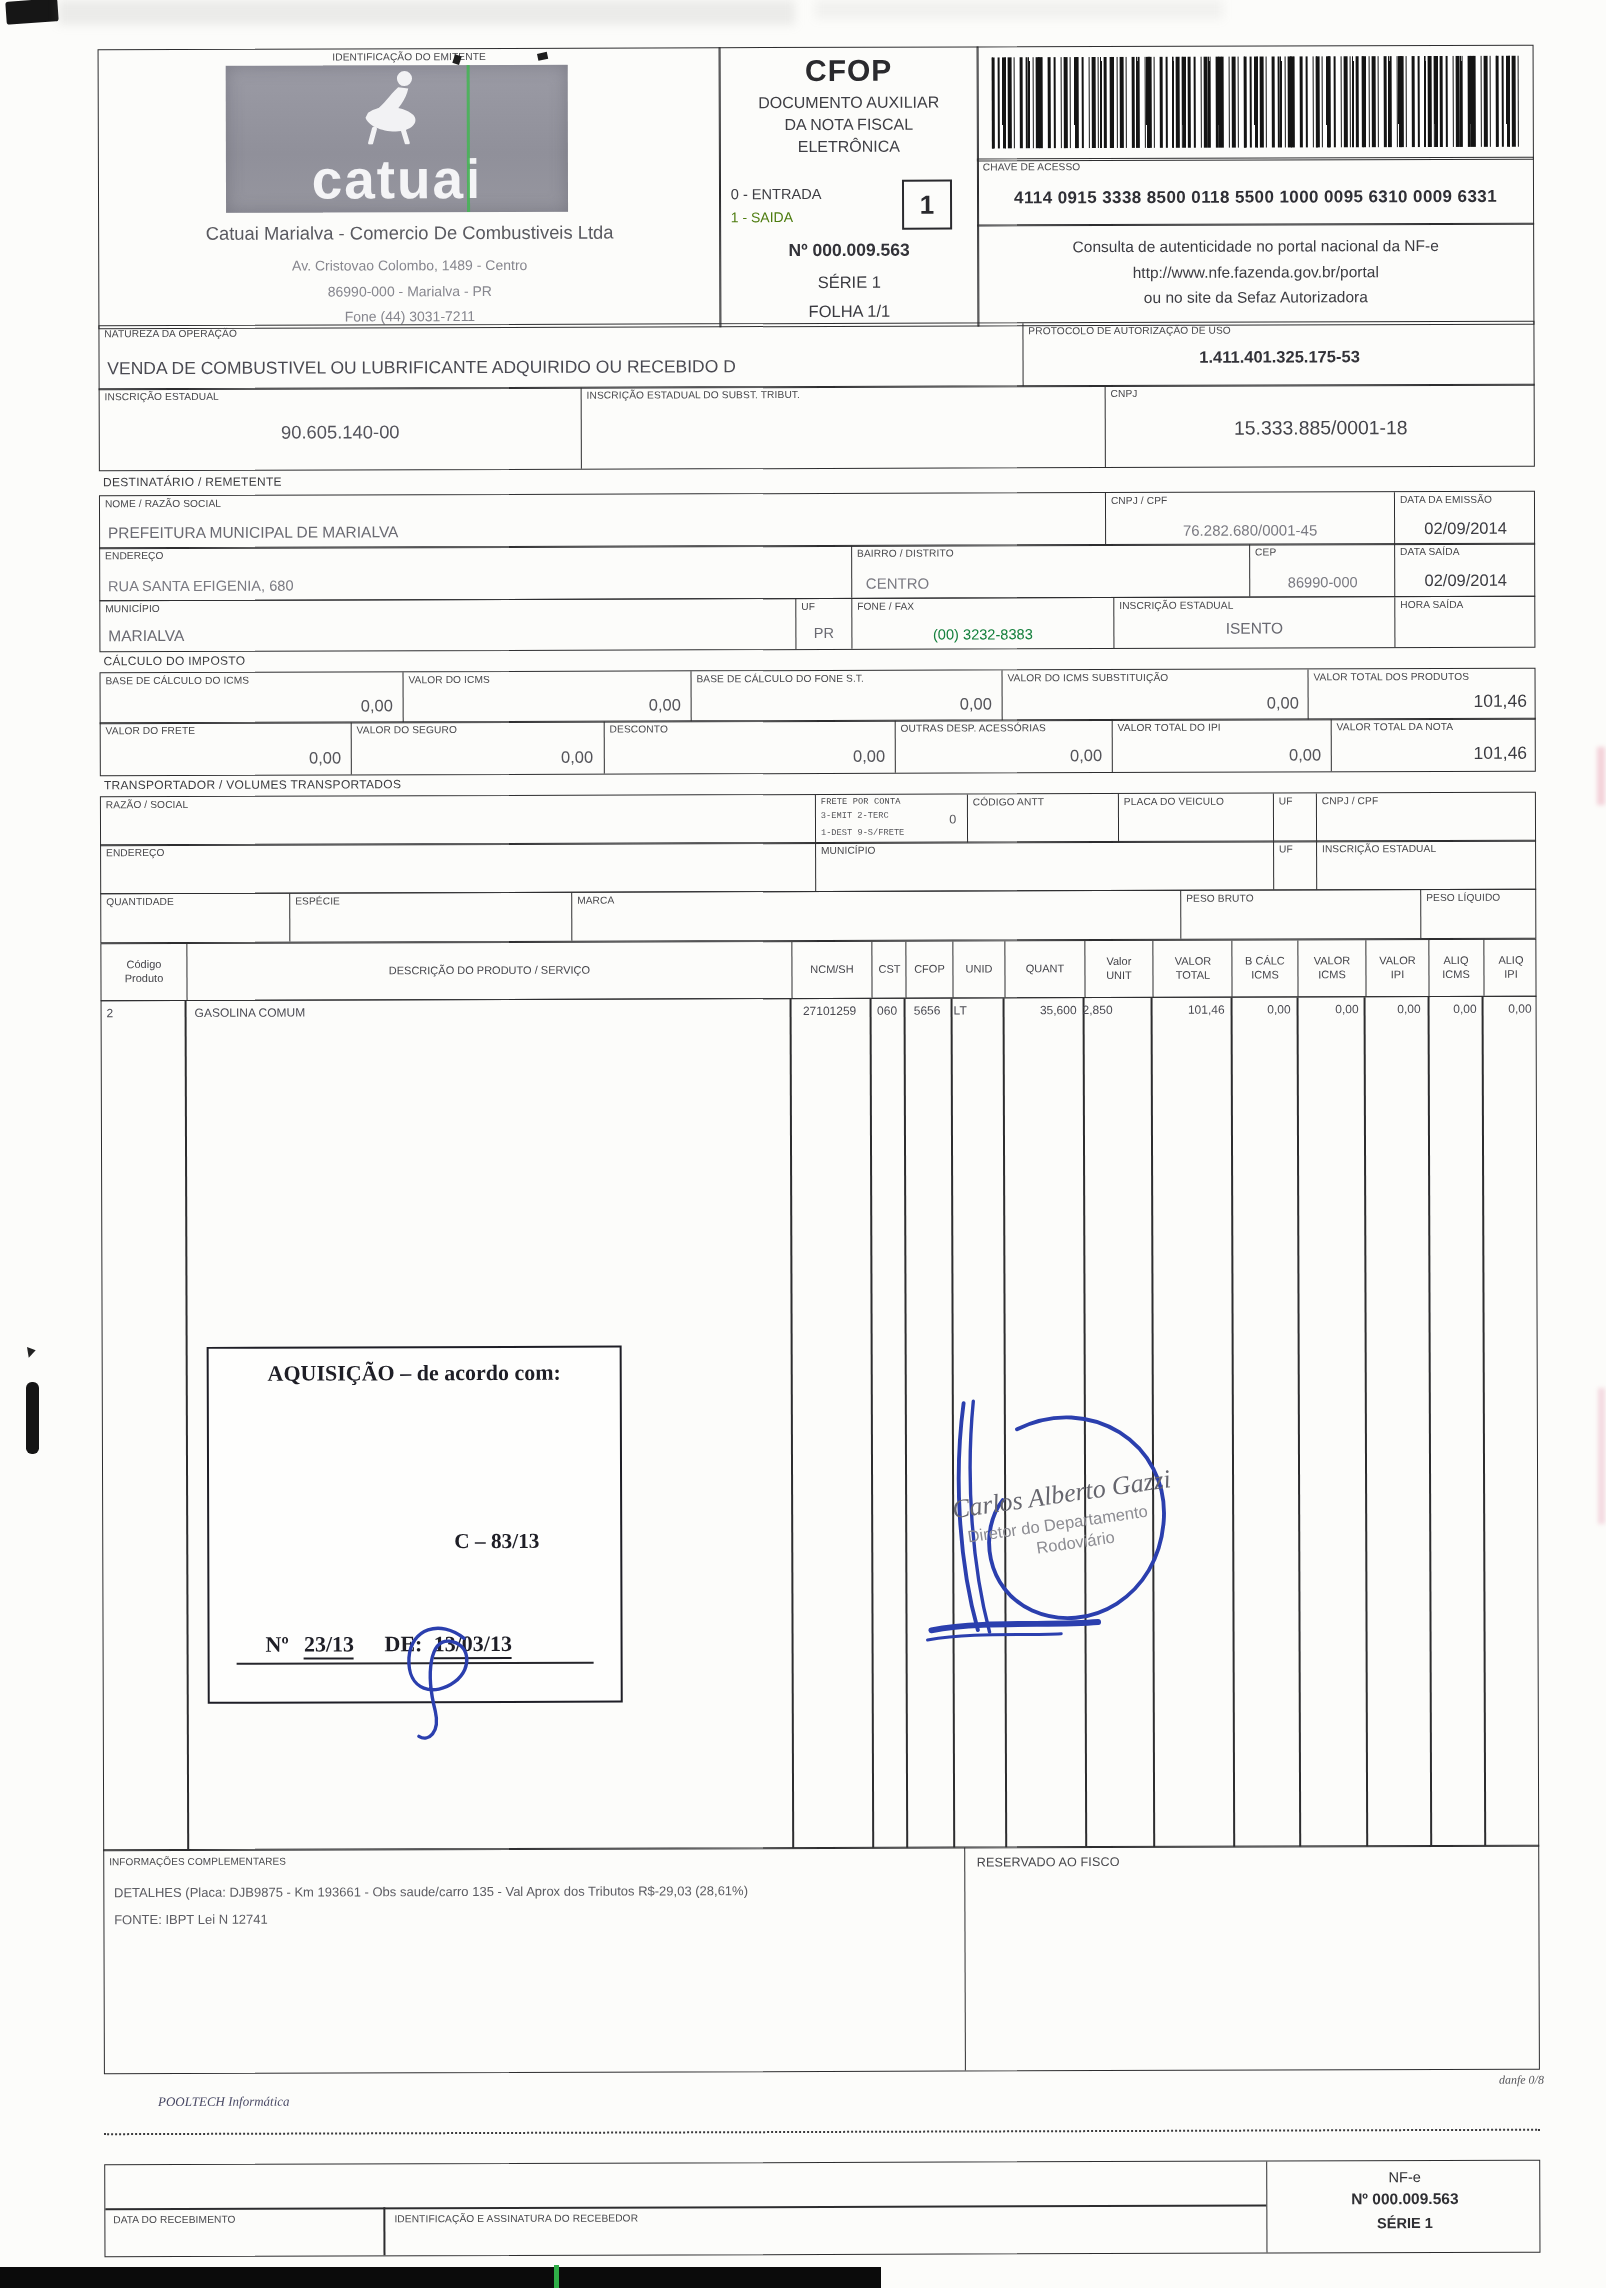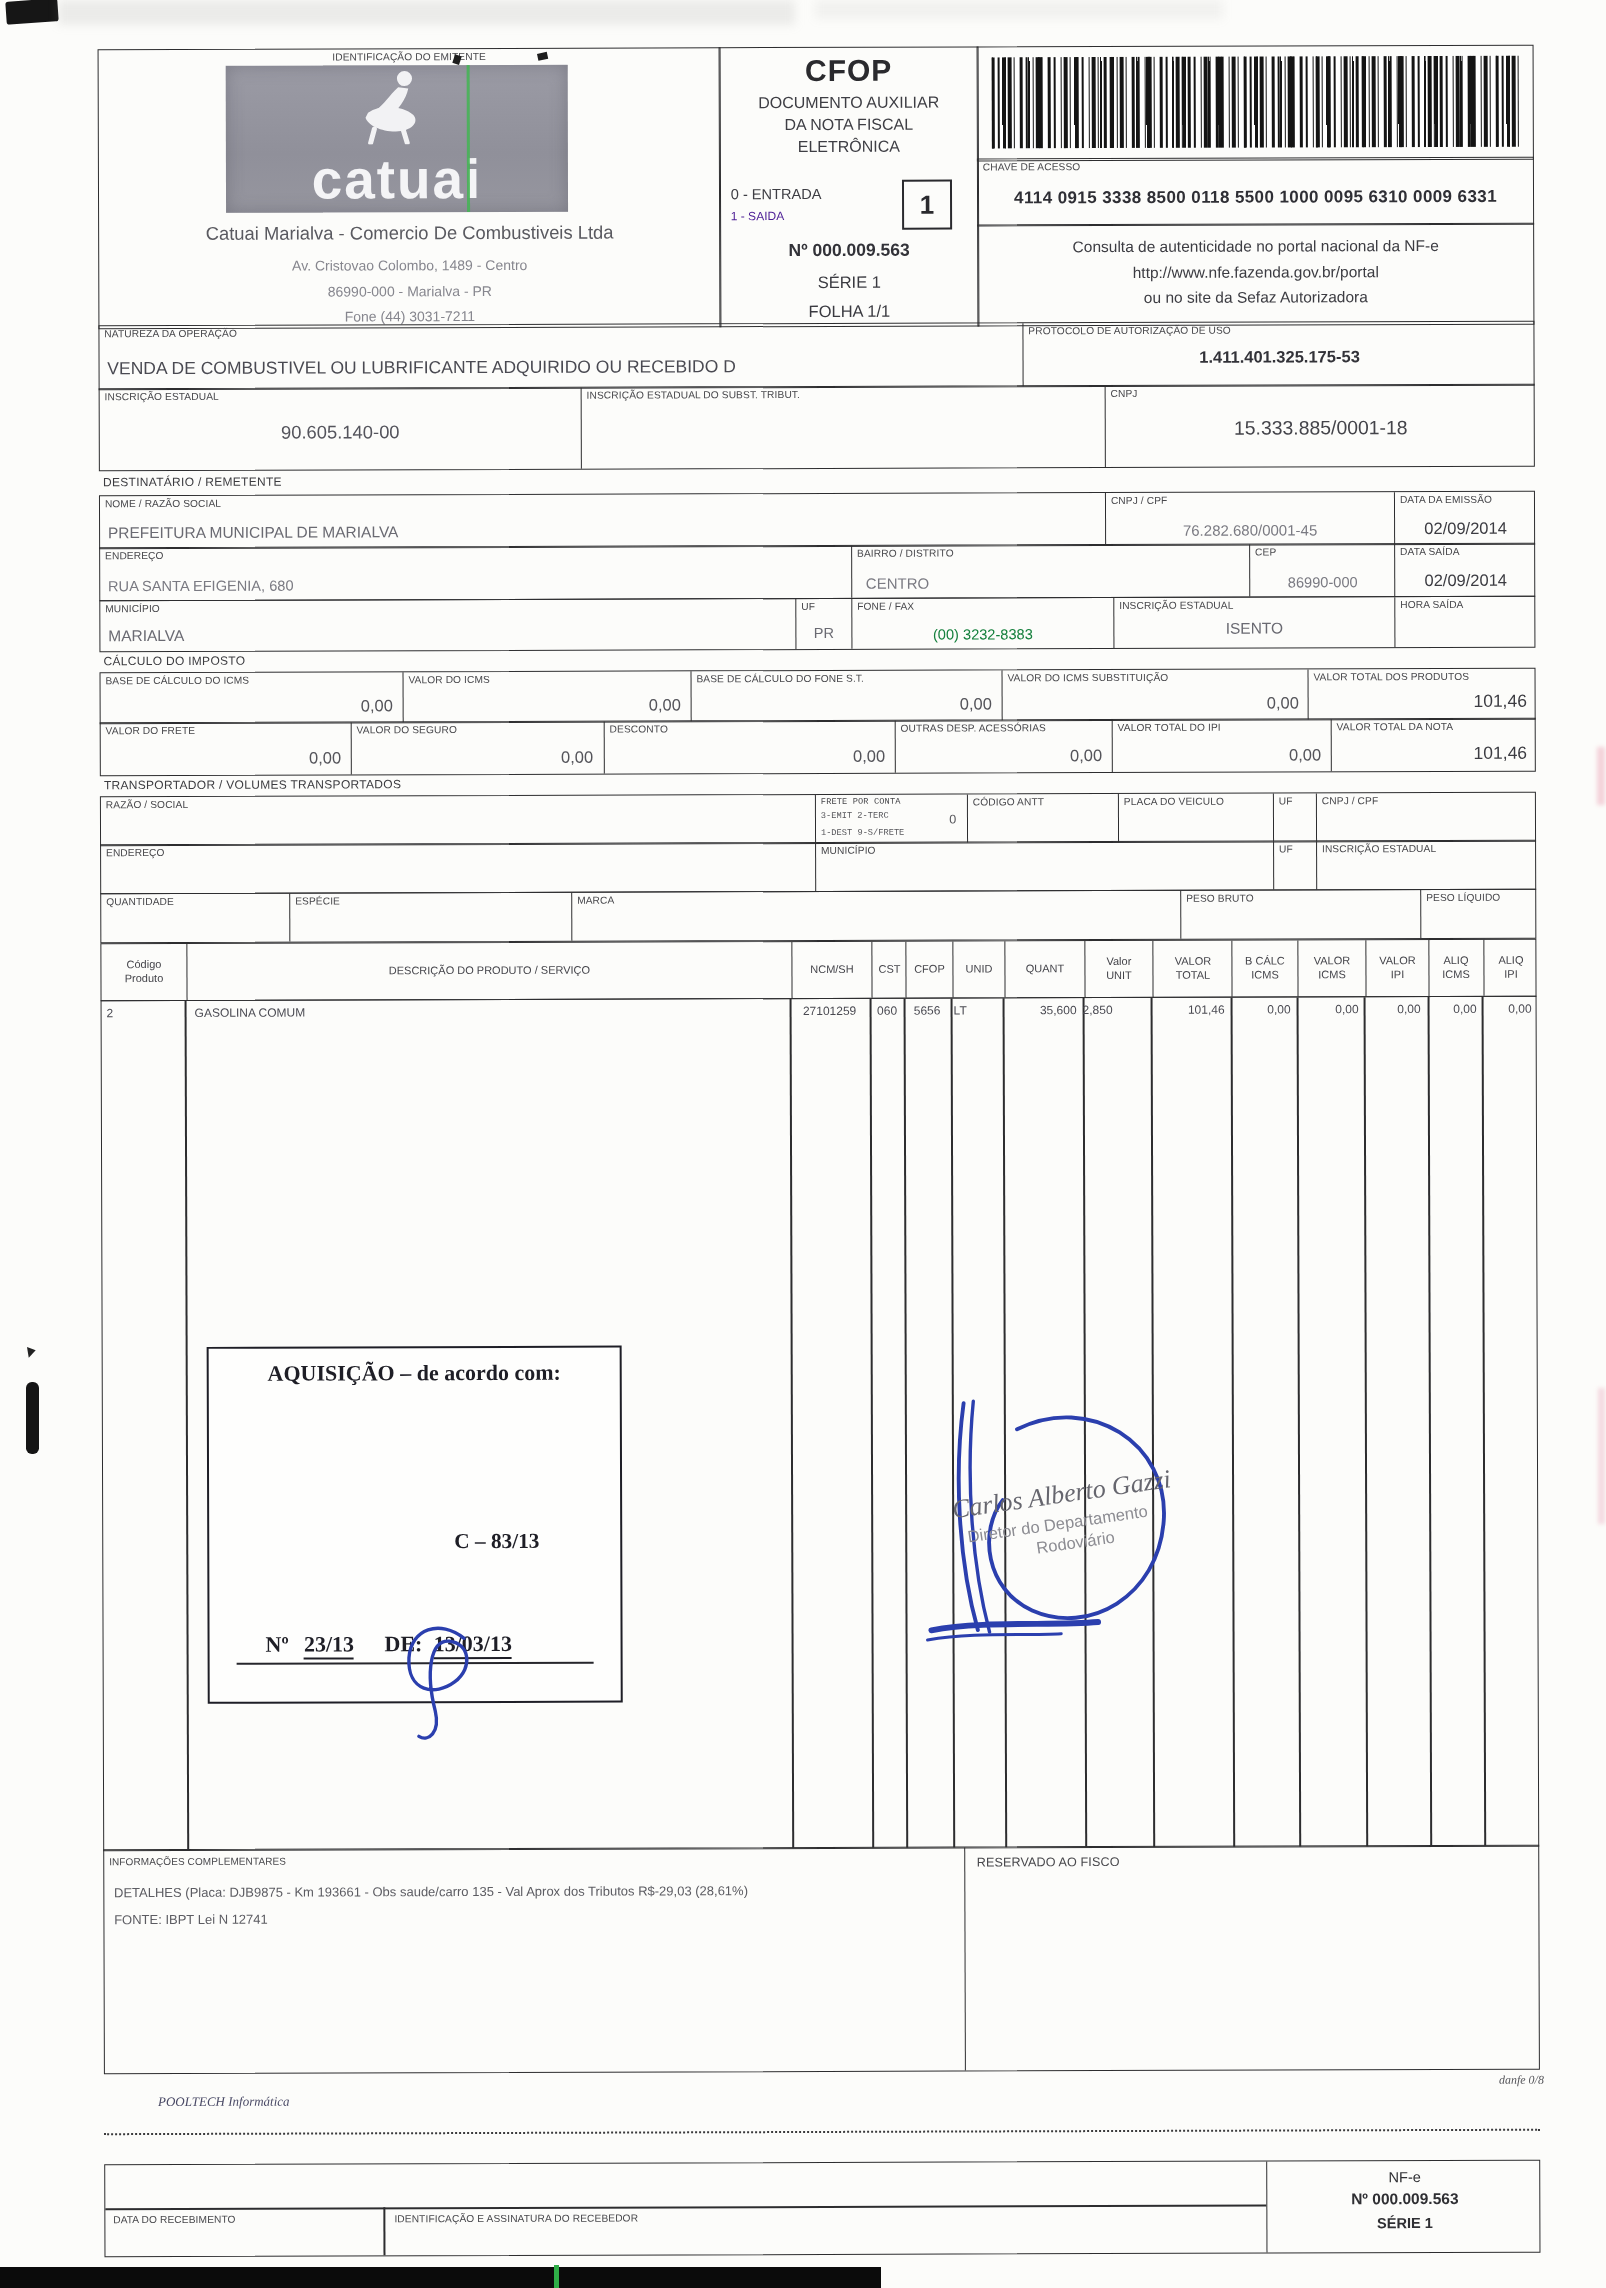--- a/index.html
+++ b/index.html
@@ -76,21 +76,21 @@
       <div class="vc" style="top:234px;font-size:14px;color:#86868e">86990-000 - Marialva - PR</div>
       <div class="vc" style="top:259px;font-size:14px;color:#86868e">Fone (44) 3031-7211</div>
     </div>
 
     <div class="box" style="left:722px;top:47px;width:260px;height:280px">
       <div class="vc" style="top:5.8px;font-size:30px;font-weight:bold;color:#2a2a2e;letter-spacing:1px">CFOP</div>
       <div class="vc" style="top:46px;font-size:16px;color:#3e3e44">DOCUMENTO AUXILIAR</div>
       <div class="vc" style="top:68px;font-size:16px;color:#3e3e44">DA NOTA FISCAL</div>
       <div class="vc" style="top:90px;font-size:16px;color:#3e3e44">ELETRÔNICA</div>
       <div class="abs" style="left:10.7px;top:138px;font-size:14.6px;color:#3e3e44">0 - ENTRADA</div>
-      <div class="abs" style="left:10.7px;top:161px;font-size:12px;color:#4c1d95">1 - SAIDA</div>
+      <div class="abs" style="left:10.7px;top:161px;font-size:14px;color:#4d7c0f">1 - SAIDA</div>
       <div class="abs" style="left:182px;top:132px;width:50px;height:50px;border:2.9px solid #2a2a2e;display:flex;align-items:center;justify-content:center;font-size:26px;font-weight:bold;color:#2a2a2e">1</div>
       <div class="vc" style="top:192px;font-size:17.5px;font-weight:600;color:#323238">Nº 000.009.563</div>
       <div class="vc" style="top:225px;font-size:16.5px;color:#3a3a40">SÉRIE 1</div>
       <div class="vc" style="top:254px;font-size:16.5px;color:#3a3a40">FOLHA 1/1</div>
     </div>
 
     <div class="box" style="left:980px;top:47px;width:557px;height:115px">
       <div class="barcode"></div>
     </div>
     <div class="box" style="left:980px;top:159px;width:557px;height:68px">

